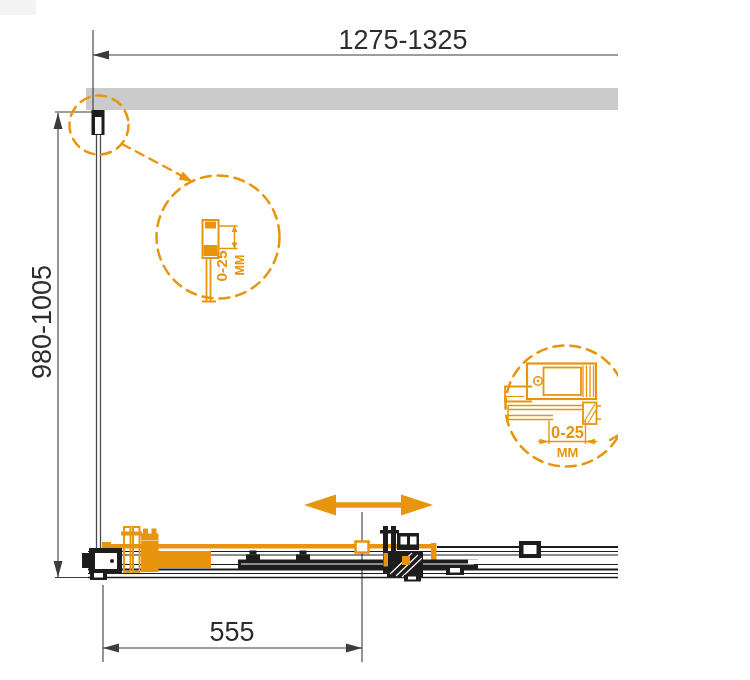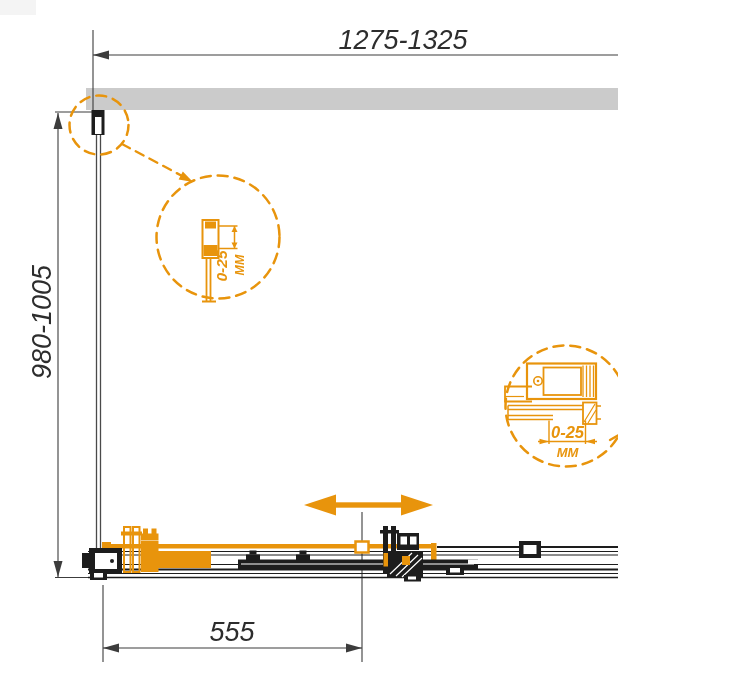--- a/index.html
+++ b/index.html
@@ -1,16 +1,16 @@
 <!DOCTYPE html>
 <html><head>
 <meta charset="utf-8">
 <style>
   html,body{margin:0;padding:0;background:#ffffff;}
-  #stage{position:relative;width:618px;height:680px;background:#ffffff;overflow:hidden;font-style:italic;}
+  #stage{position:relative;width:618px;height:680px;background:#ffffff;overflow:hidden;}
   svg{display:block;}
   .blk{fill:#1d1d1d;}
   .w{fill:#ffffff;}
   .org{fill:#e8940c;}
   .oln{stroke:#e8940c;fill:none;}
   .tline{stroke:#1d1d1d;fill:none;}
   .dim{stroke:#3c3c3c;stroke-width:1.1;fill:none;}
   .dimarrow{fill:#3c3c3c;}
   .dimtxt{font-family:"Liberation Sans",sans-serif;font-size:27px;fill:#2d2d2d;}
   .dettxt{font-family:"Liberation Sans",sans-serif;fill:#e8940c;font-weight:bold;}

